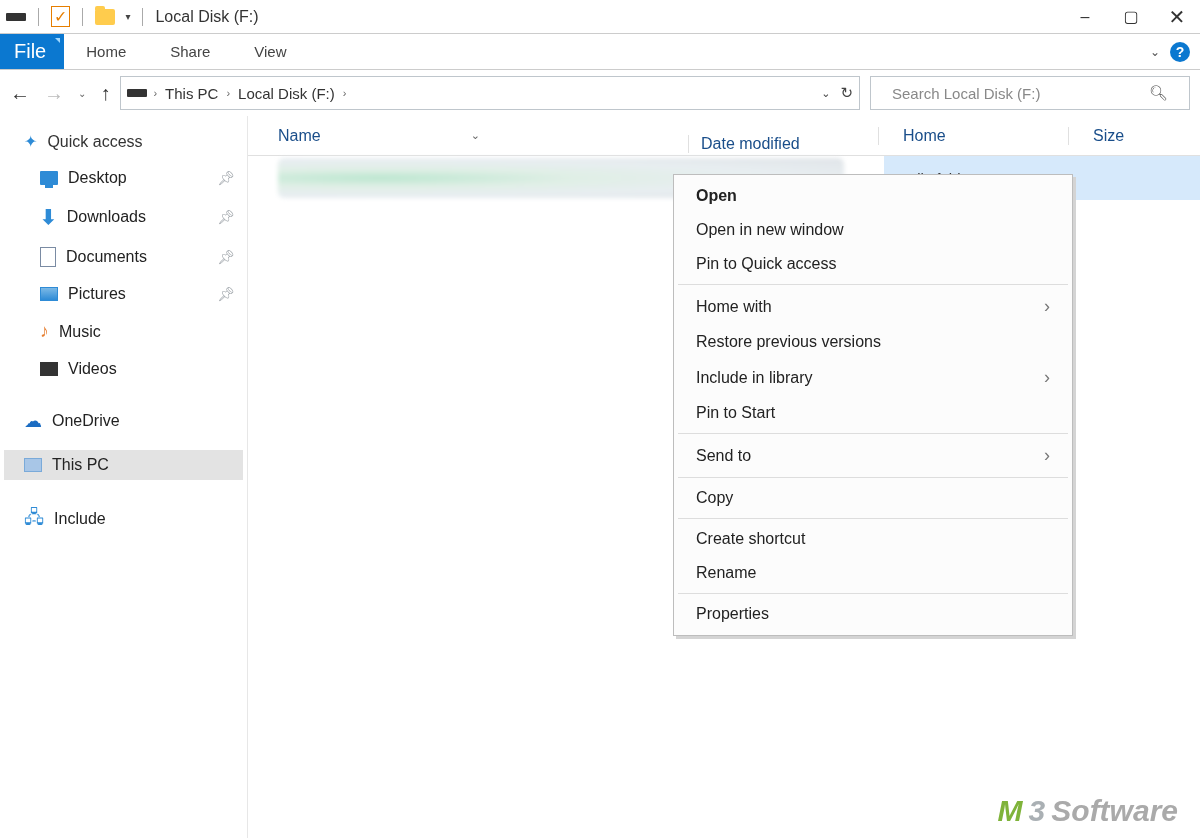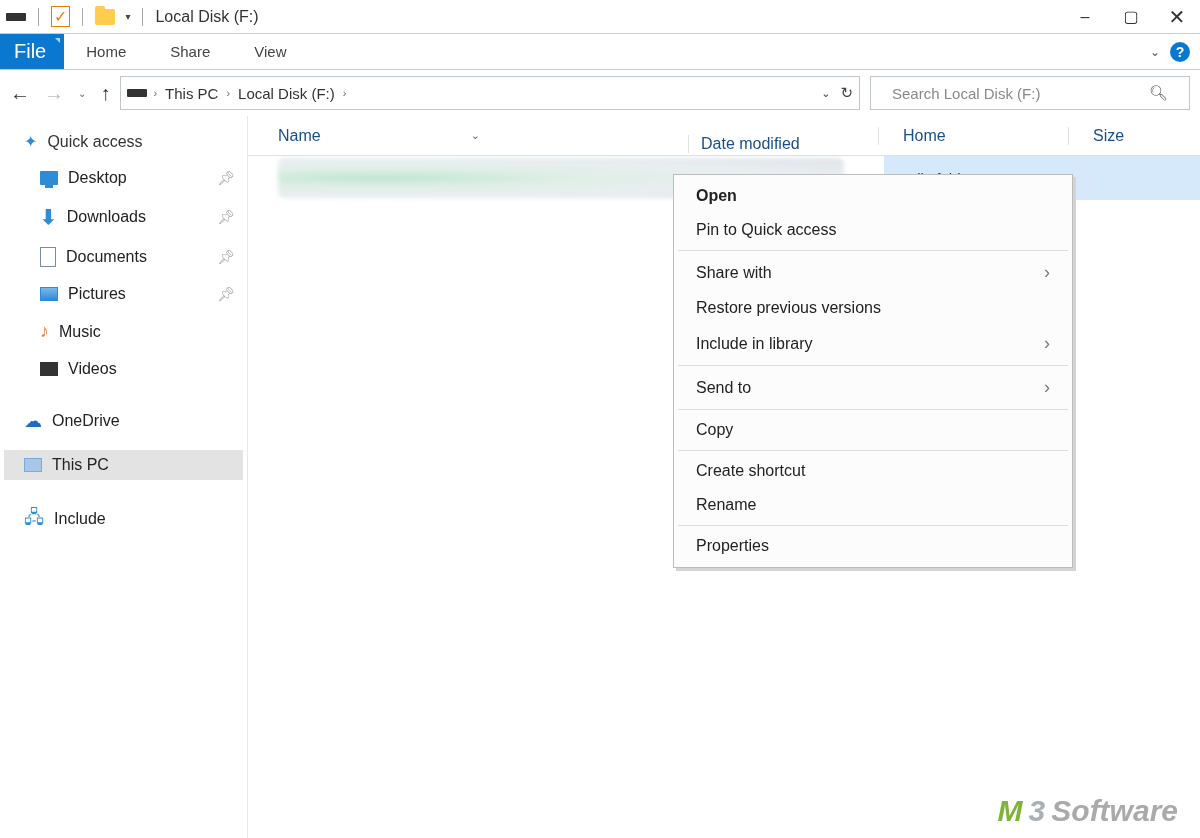--- a/index.html
+++ b/index.html
@@ -317,31 +317,33 @@
 
     <div class="row-selected">
       <div class="blur-green"></div>
       <div class="row-type">
           <span>File folder</span>
         </div>
     </div>
 
     <div class="context-menu">
       <div class="cm-item bold">Open</div>
+      <div class="cm-item">Open in new window</div>
       <div class="cm-item">Pin to Quick access</div>
       <div class="cm-sep"></div>
       <div class="cm-item">
-          <span>Share with</span>
+          <span>Home with</span>
           <span class="chev">›</span>
         </div>
       <div class="cm-item">Restore previous versions</div>
       <div class="cm-item">
           <span>Include in library</span>
           <span class="chev">›</span>
         </div>
+      <div class="cm-item">Pin to Start</div>
       <div class="cm-sep"></div>
       <div class="cm-item">
           <span>Send to</span>
           <span class="chev">›</span>
         </div>
       <div class="cm-sep"></div>
       <div class="cm-item">Copy</div>
       <div class="cm-sep"></div>
       <div class="cm-item">Create shortcut</div>
       <div class="cm-item">Rename</div>

